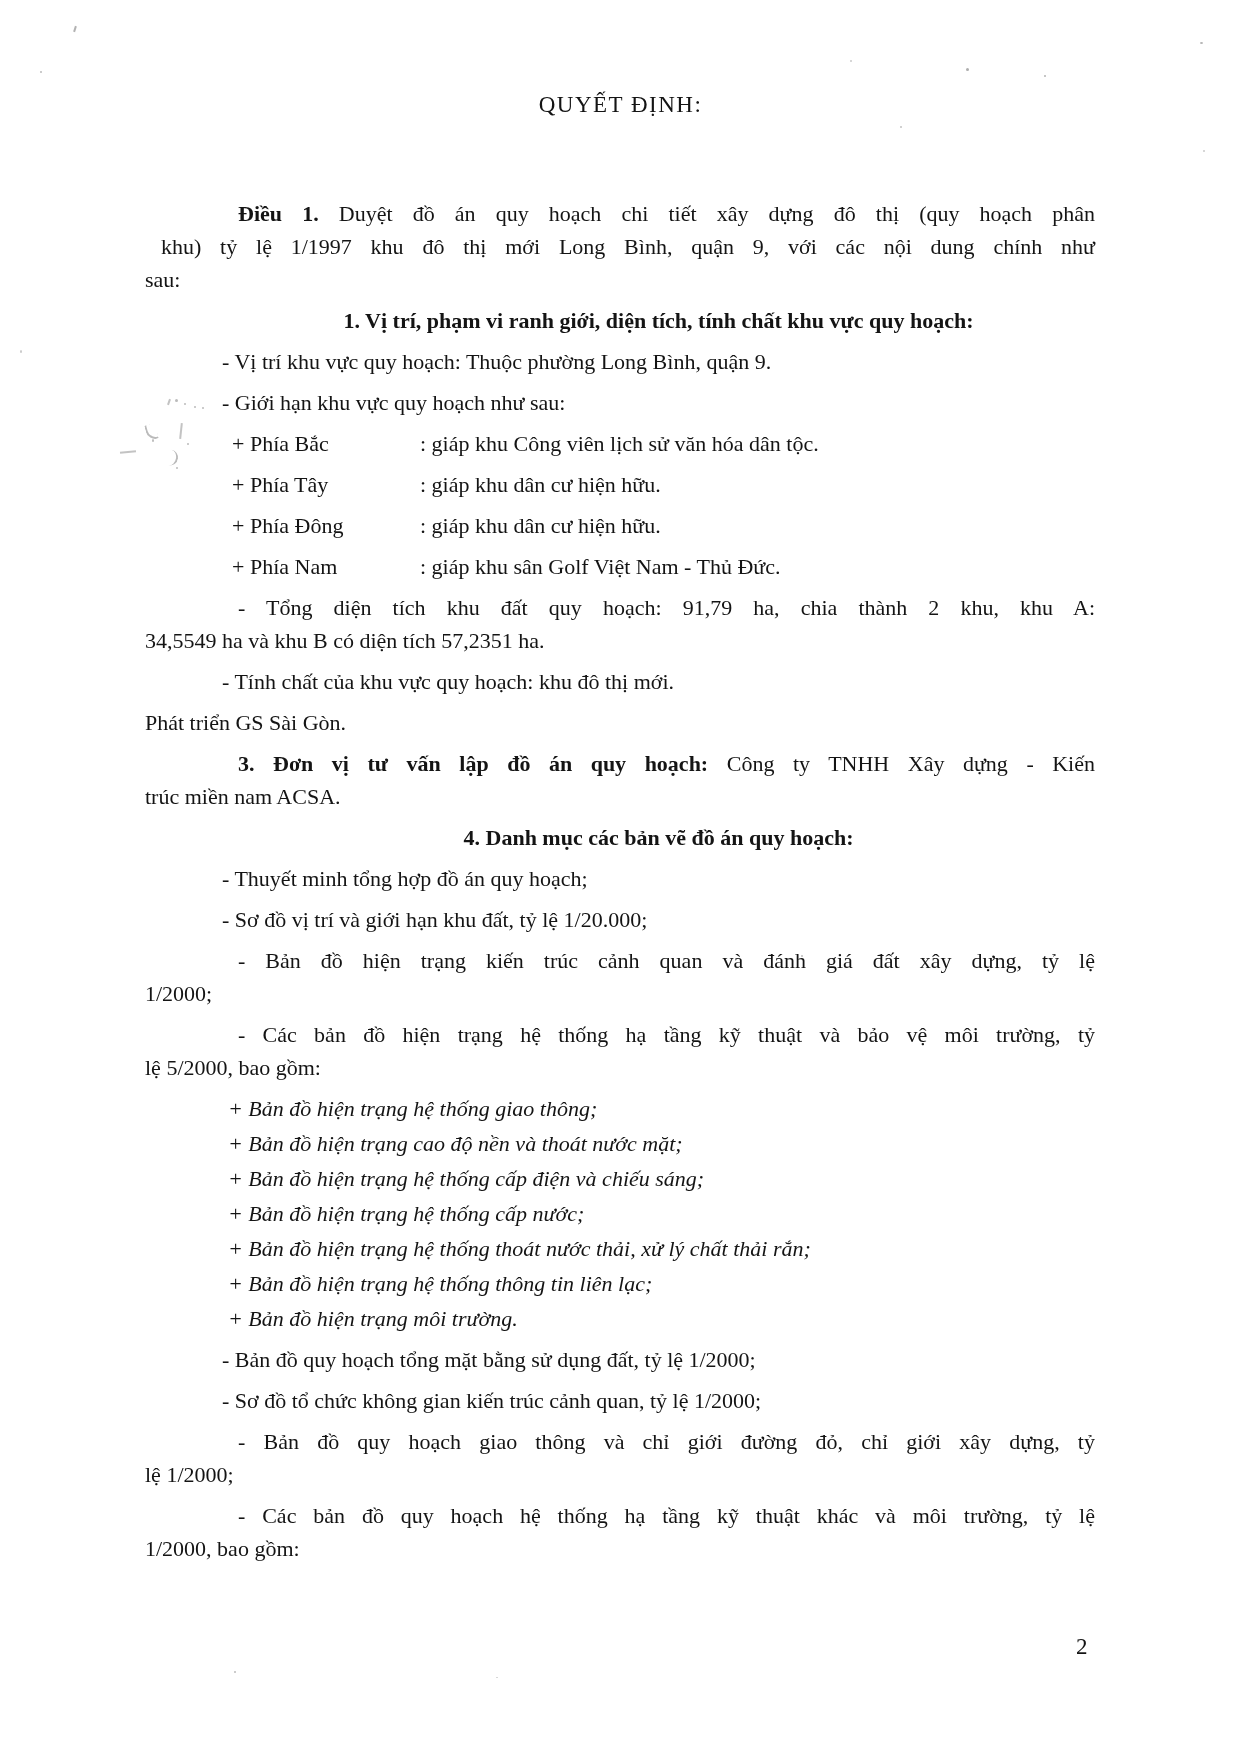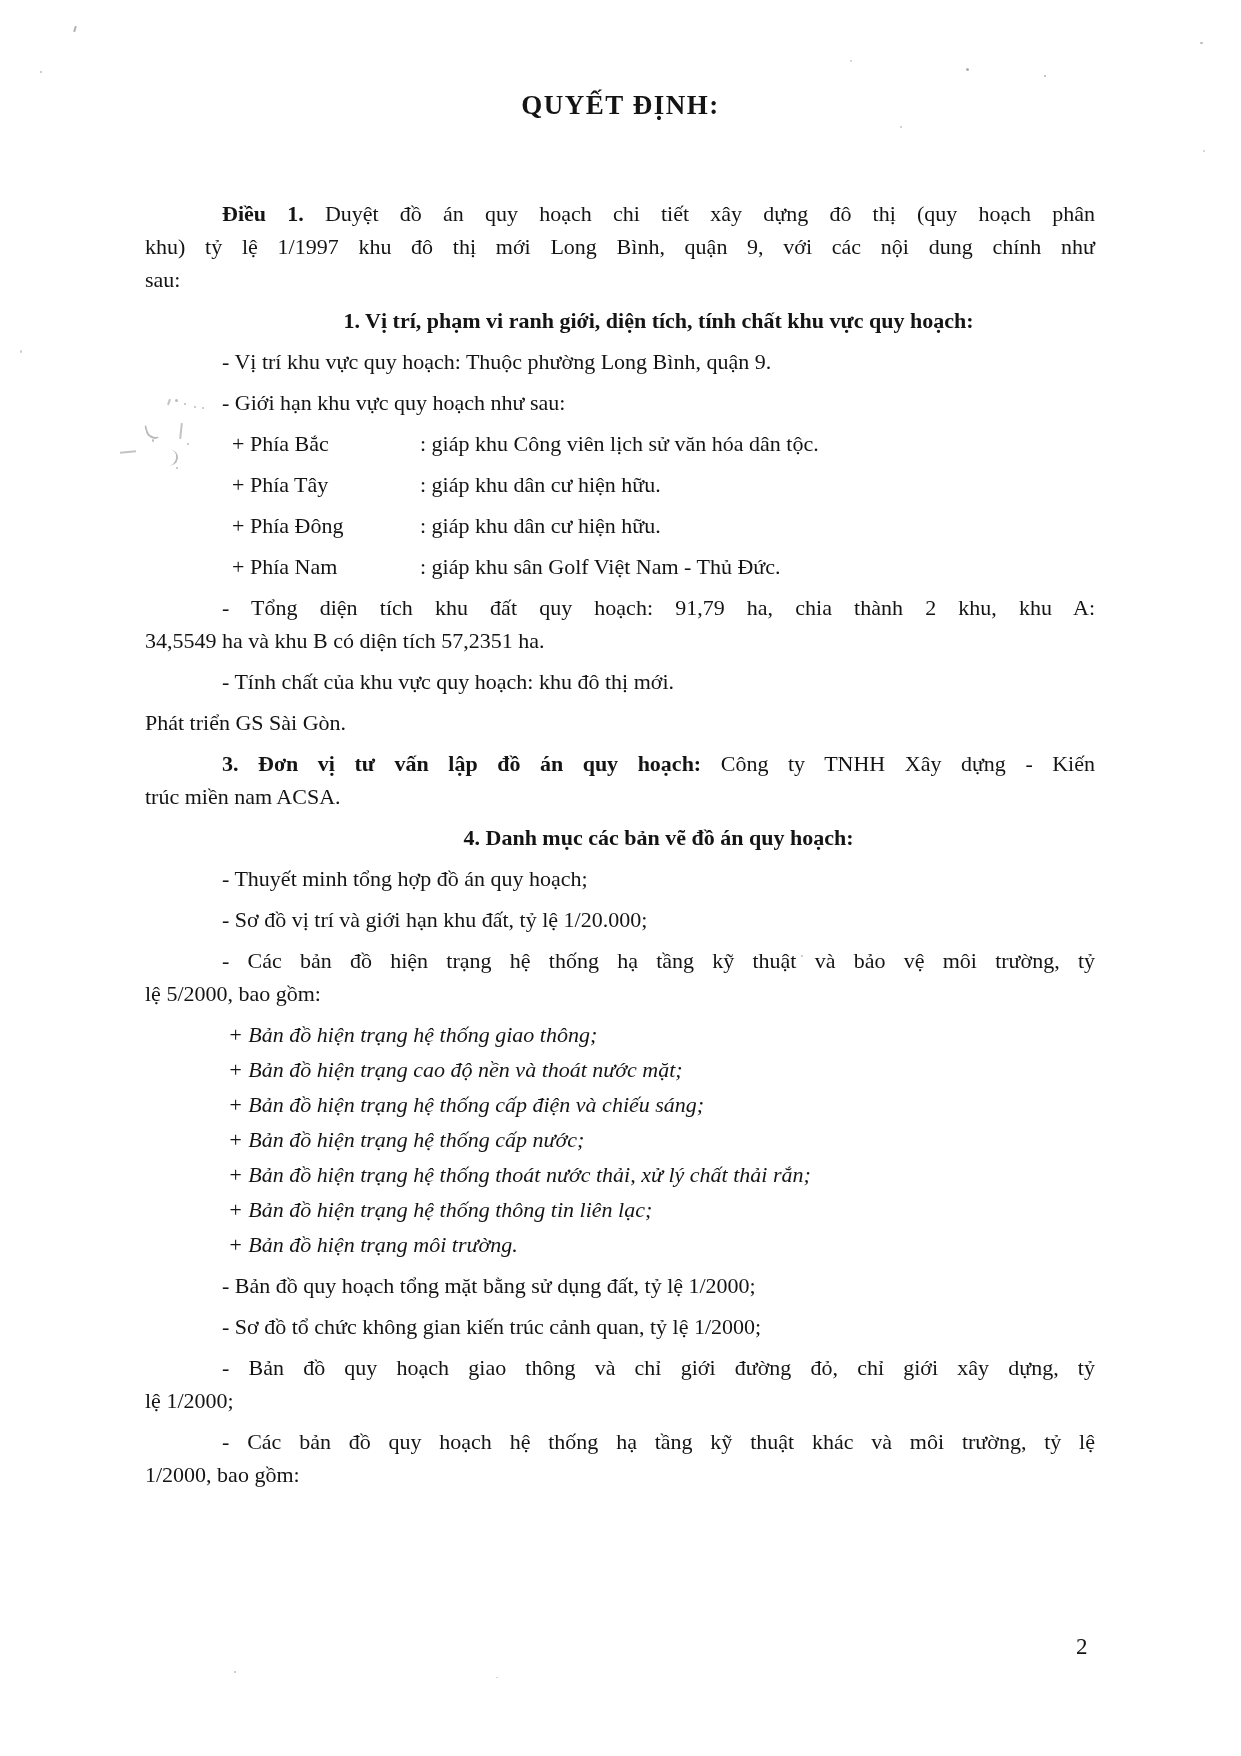--- a/index.html
+++ b/index.html
@@ -17,41 +17,42 @@
     font-size: 22px;
     overflow: hidden;
     -webkit-font-smoothing: antialiased;
   }
   .doc-title {
     position: absolute;
     top: 88px;
     left: 0;
     width: 100%;
     text-align: center;
-    font-size: 27px;
-    font-weight: bold;
+    font-size: 23px;
+    font-weight: normal;
     letter-spacing: 1.5px;
     line-height: 34px;
   }
   .content {
     position: absolute;
     left: 145px;
     top: 197px;
     width: 950px;
   }
   .para { margin: 8px 0; }
   .content > .para:first-child { margin-top: 0; }
   .line {
     line-height: 33px;
     min-height: 33px;
   }
   
   .jst {
     text-align: justify;
     text-align-last: justify;
+    margin-left: 16px;
   }
   .ind { text-indent: 77px; }
   .item {
     line-height: 33px;
     text-indent: 77px;
   }
   .sub {
     line-height: 33px;
     text-indent: 83px;
     margin: 2px 0;
@@ -131,20 +132,24 @@
     <div class="para">
       <div class="line jst ind"><span class="b">3. Đơn vị tư vấn lập đồ án quy hoạch:</span><span> Công ty TNHH Xây dựng - Kiến</span></div>
       <div class="line">trúc miền nam ACSA.</div>
     </div>
 
     <div class="para item b">4. Danh mục các bản vẽ đồ án quy hoạch:</div>
 
     <div class="para item">- Thuyết minh tổng hợp đồ án quy hoạch;</div>
     <div class="para item">- Sơ đồ vị trí và giới hạn khu đất, tỷ lệ 1/20.000;</div>
 
+    <div class="para">
+      <div class="line jst ind">- Bản đồ hiện trạng kiến trúc cảnh quan và đánh giá đất xây dựng, tỷ lệ</div>
+      <div class="line">1/2000;</div>
+    </div>
 
     <div class="para">
       <div class="line jst ind">- Các bản đồ hiện trạng hệ thống hạ tầng kỹ thuật và bảo vệ môi trường, tỷ</div>
       <div class="line">lệ 5/2000, bao gồm:</div>
     </div>
 
     <div class="sub">+ Bản đồ hiện trạng hệ thống giao thông;</div>
     <div class="sub">+ Bản đồ hiện trạng cao độ nền và thoát nước mặt;</div>
     <div class="sub">+ Bản đồ hiện trạng hệ thống cấp điện và chiếu sáng;</div>
     <div class="sub">+ Bản đồ hiện trạng hệ thống cấp nước;</div>

